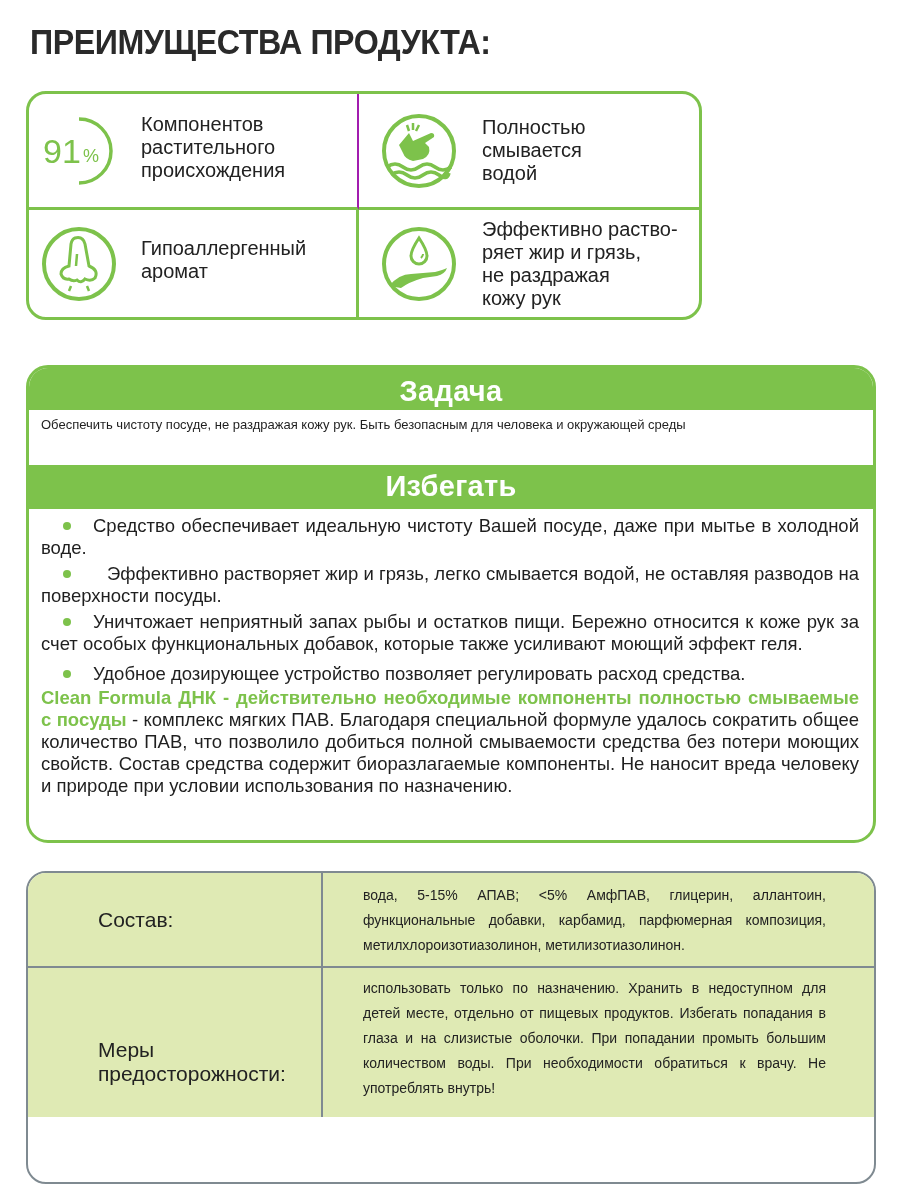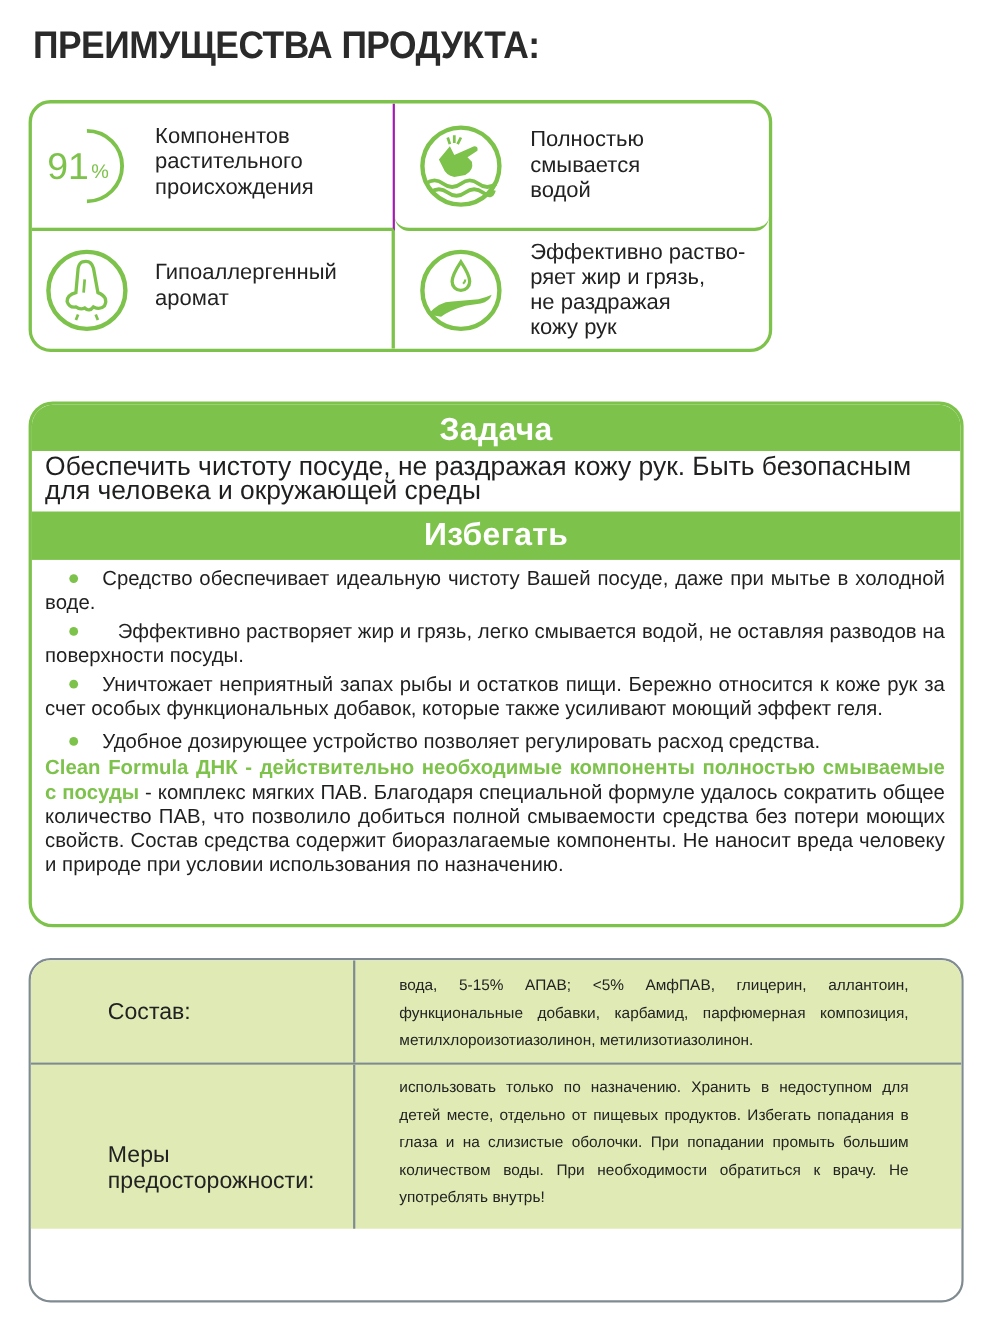--- a/index.html
+++ b/index.html
@@ -14,21 +14,21 @@
 
   
   .adv-grid {
     position: absolute; left: 26px; top: 91px; width: 676px; height: 229px;
     border: 3px solid #7dc24b; border-radius: 20px;
     display: grid; grid-template-columns: 330px 1fr; grid-template-rows: 116px 1fr;
     overflow: hidden;
   }
   .adv-cell { position: relative; display: flex; align-items: center; }
   .adv-cell.c1 { border-right: 2px solid #a21caf; border-bottom: 3px solid #7dc24b; }
-  .adv-cell.c2 { border-bottom: 3px solid #7dc24b; border-radius: 13px; }
+  .adv-cell.c2 { border-bottom: 3px solid #7dc24b; }
   .adv-cell.c3 { border-right: 3px solid #7dc24b; }
   .adv-icon { position: absolute; left: 10px; width: 80px; height: 80px; }
   .adv-cell .adv-icon { top: 50%; transform: translateY(-50%); }
   .adv-text {
     position: absolute; left: 112px; font-size: 20px; line-height: 23px; color: #222;
     white-space: pre-line;
   }
   .c1 .adv-text { top: 19px; }
   .c2 .adv-text { top: 22px; left: 123px; }
   .c3 .adv-text { top: 27px; }
@@ -39,21 +39,21 @@
   .task-block {
     position: absolute; left: 26px; top: 365px; width: 850px; height: 478px;
     border: 3px solid #7dc24b; border-radius: 22px; overflow: hidden; background: #fff;
   }
   .green-head {
     background: #7dc24b; color: #fff; font-weight: bold; text-align: center;
     font-size: 29px; letter-spacing: 0.3px;
   }
   .task-head { height: 42px; line-height: 46px; }
   .task-body {
-    height: 55px; padding: 4px 12px 0 12px; font-size: 24px; line-height: 22px; color: #1f1f1f;
+    height: 55px; padding: 4px 12px 0 12px; font-size: 13px; line-height: 22px; color: #1f1f1f;
   }
   .solution-head { height: 44px; line-height: 43px; }
   .solution-body { padding: 6px 14px 0 12px; font-size: 18.5px; line-height: 22px; color: #1f1f1f; }
   .sol-item { text-align: justify; margin-bottom: 4px; }
   .sol-item .bullet {
     display: inline-block; width: 8px; height: 8px; border-radius: 50%;
     background: #7dc24b; margin: 0 22px 3px 22px; vertical-align: middle;
   }
   .sol-item.extra-indent .bullet { margin-right: 36px; }
   .sol-item.last { margin-top: 8px; margin-bottom: 2px; }

